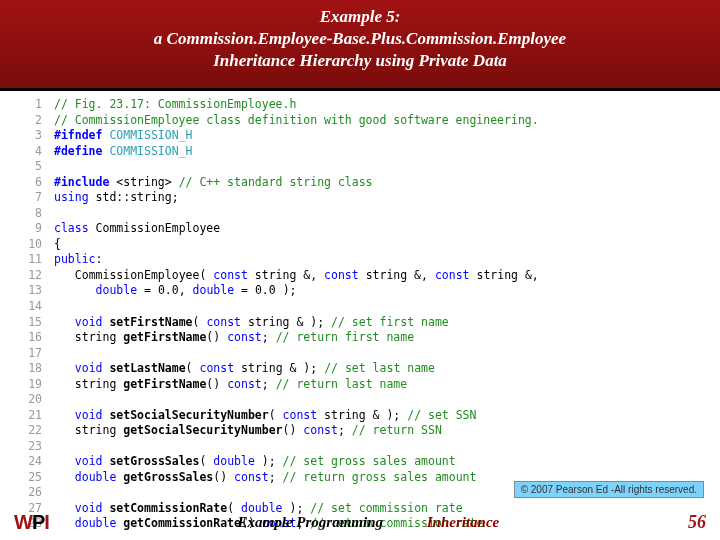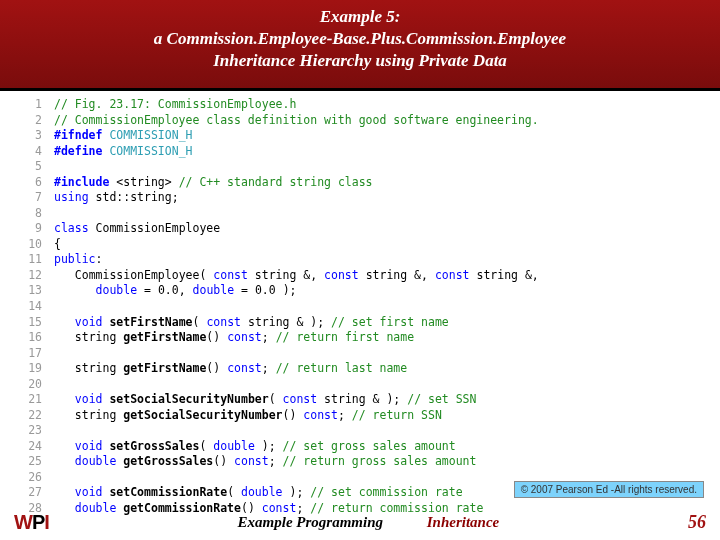--- a/index.html
+++ b/index.html
@@ -101,20 +101,24 @@
       </div>
       <div class="code-line">
         <span class="lineno">16</span>
         <span class="code">   <span class="c-plain">string</span> <span class="c-func">getFirstName</span><span class="c-plain">()</span> <span class="c-keyword">const</span><span class="c-plain">;</span> <span class="c-comment">// return first name</span></span>
       </div>
       <div class="code-line">
         <span class="lineno">17</span>
         <span class="code"></span>
       </div>
       <div class="code-line">
+        <span class="lineno">18</span>
+        <span class="code">   <span class="c-keyword">void</span> <span class="c-func">setLastName</span><span class="c-plain">(</span> <span class="c-keyword">const</span> <span class="c-plain">string &amp; );</span> <span class="c-comment">// set last name</span></span>
+      </div>
+      <div class="code-line">
         <span class="lineno">19</span>
         <span class="code">   <span class="c-plain">string</span> <span class="c-func">getFirstName</span><span class="c-plain">()</span> <span class="c-keyword">const</span><span class="c-plain">;</span> <span class="c-comment">// return last name</span></span>
       </div>
       <div class="code-line">
         <span class="lineno">20</span>
         <span class="code"></span>
       </div>
       <div class="code-line">
         <span class="lineno">21</span>
         <span class="code">   <span class="c-keyword">void</span> <span class="c-func">setSocialSecurityNumber</span><span class="c-plain">(</span> <span class="c-keyword">const</span> <span class="c-plain">string &amp; );</span> <span class="c-comment">// set SSN</span></span>

